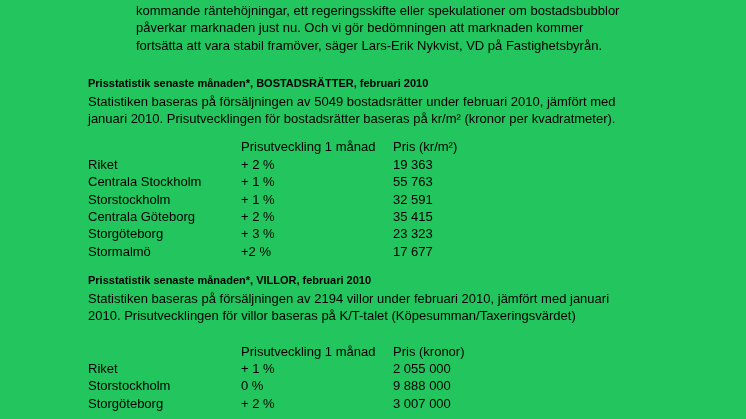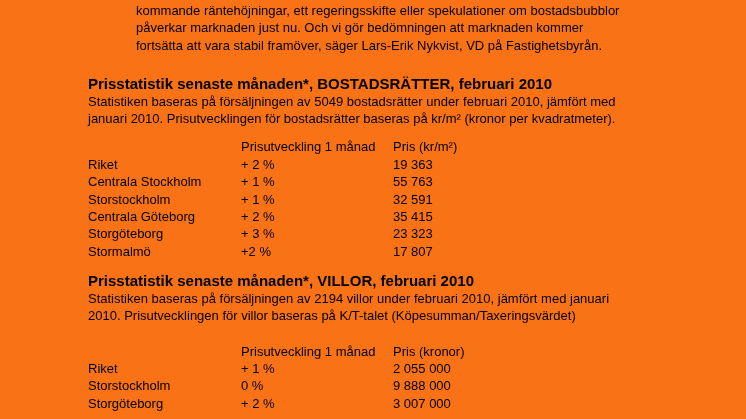--- a/index.html
+++ b/index.html
@@ -2,34 +2,34 @@
 <html><head>
 <meta charset="utf-8">
 <style>
   * { margin: 0; padding: 0; box-sizing: border-box; }
   html, body { background: #ffffff; }
   .page {
     position: relative;
     width: 746px;
     height: 419px;
     overflow: hidden;
-    background: #f97316;
+    background: #22c55e;
     color: #000000;
     font-family: "Liberation Sans", sans-serif;
     font-size: 13px;
     line-height: 17.4px;
     padding: 2px 0 17px 88px;
   }
   .intro {
     margin-left: 48px;
     width: 540px;
     white-space: pre-line;
   }
   .heading {
-    font-size: 15px;
+    font-size: 11px;
     line-height: 17.4px;
     font-weight: 700;
   }
   .body {
     white-space: pre-line;
     width: 570px;
   }
   .sec-bostadsratter .heading { margin-top: 21px; }
   .sec-villor .heading { margin-top: 12px; }
   .t1 { margin-top: 11px; }
@@ -81,21 +81,21 @@
         <span class="c c3">35 415</span>
       </div>
       <div class="trow">
         <span class="c c1">Storgöteborg</span>
         <span class="c c2">+ 3 %</span>
         <span class="c c3">23 323</span>
       </div>
       <div class="trow">
         <span class="c c1">Stormalmö</span>
         <span class="c c2">+2 %</span>
-        <span class="c c3">17 807</span>
+        <span class="c c3">17 677</span>
       </div>
     </div>
   </section>
 
   <section class="sec sec-villor">
     <h2 class="heading">Prisstatistik senaste månaden*, VILLOR, februari 2010</h2>
     <p class="body">Statistiken baseras på försäljningen av 2194 villor under februari 2010, jämfört med januari
 2010. Prisutvecklingen för villor baseras på K/T-talet (Köpesumman/Taxeringsvärdet)</p>
 
     <div class="table t2">

